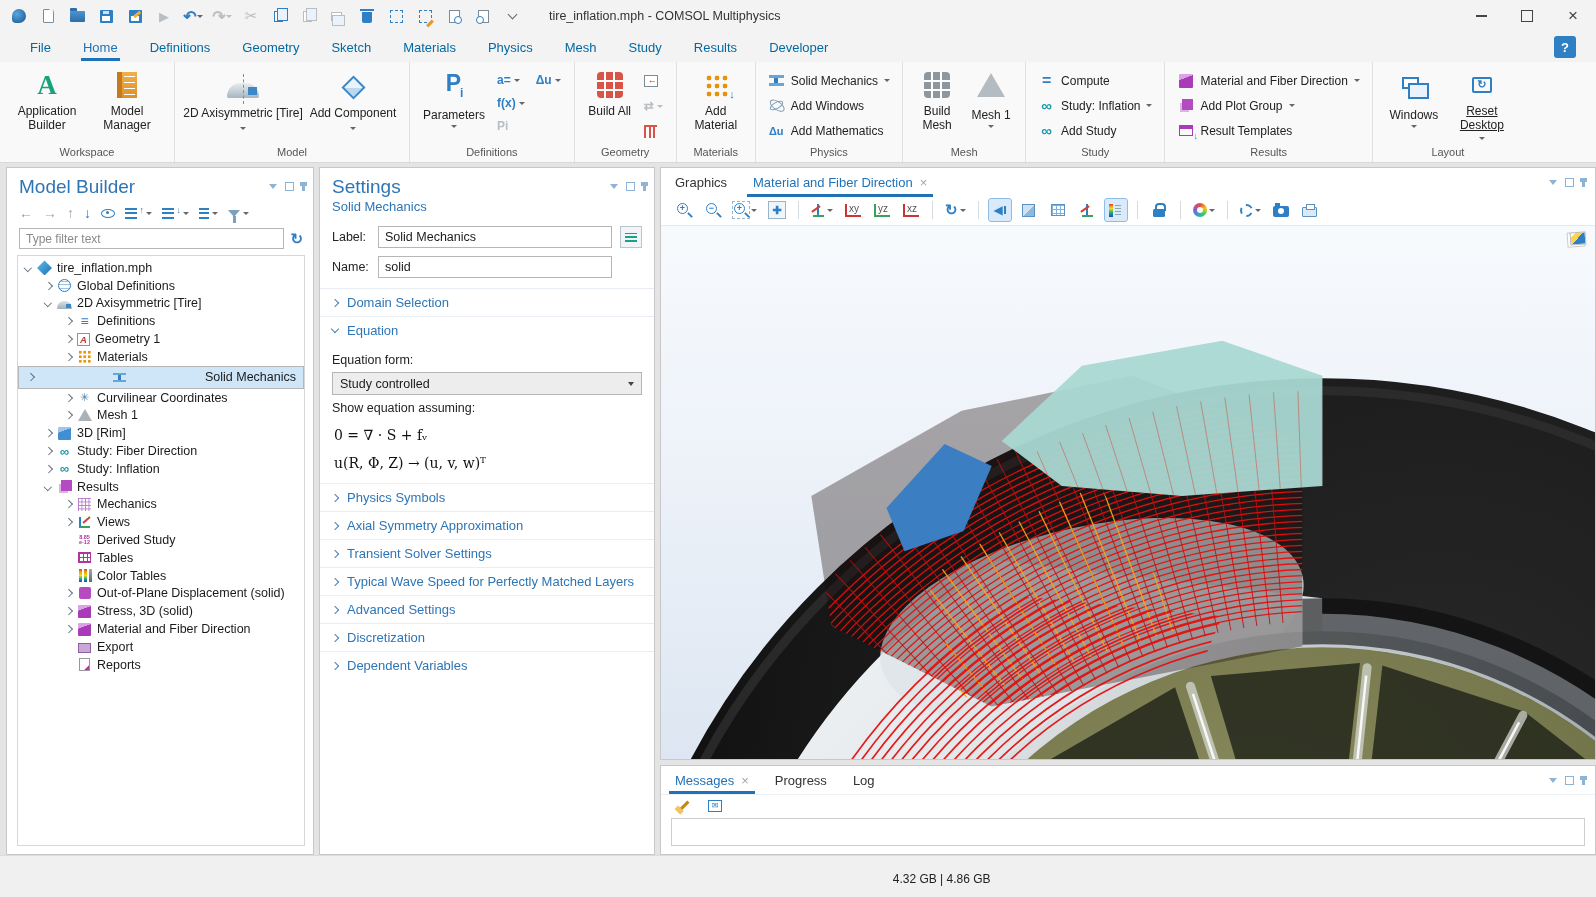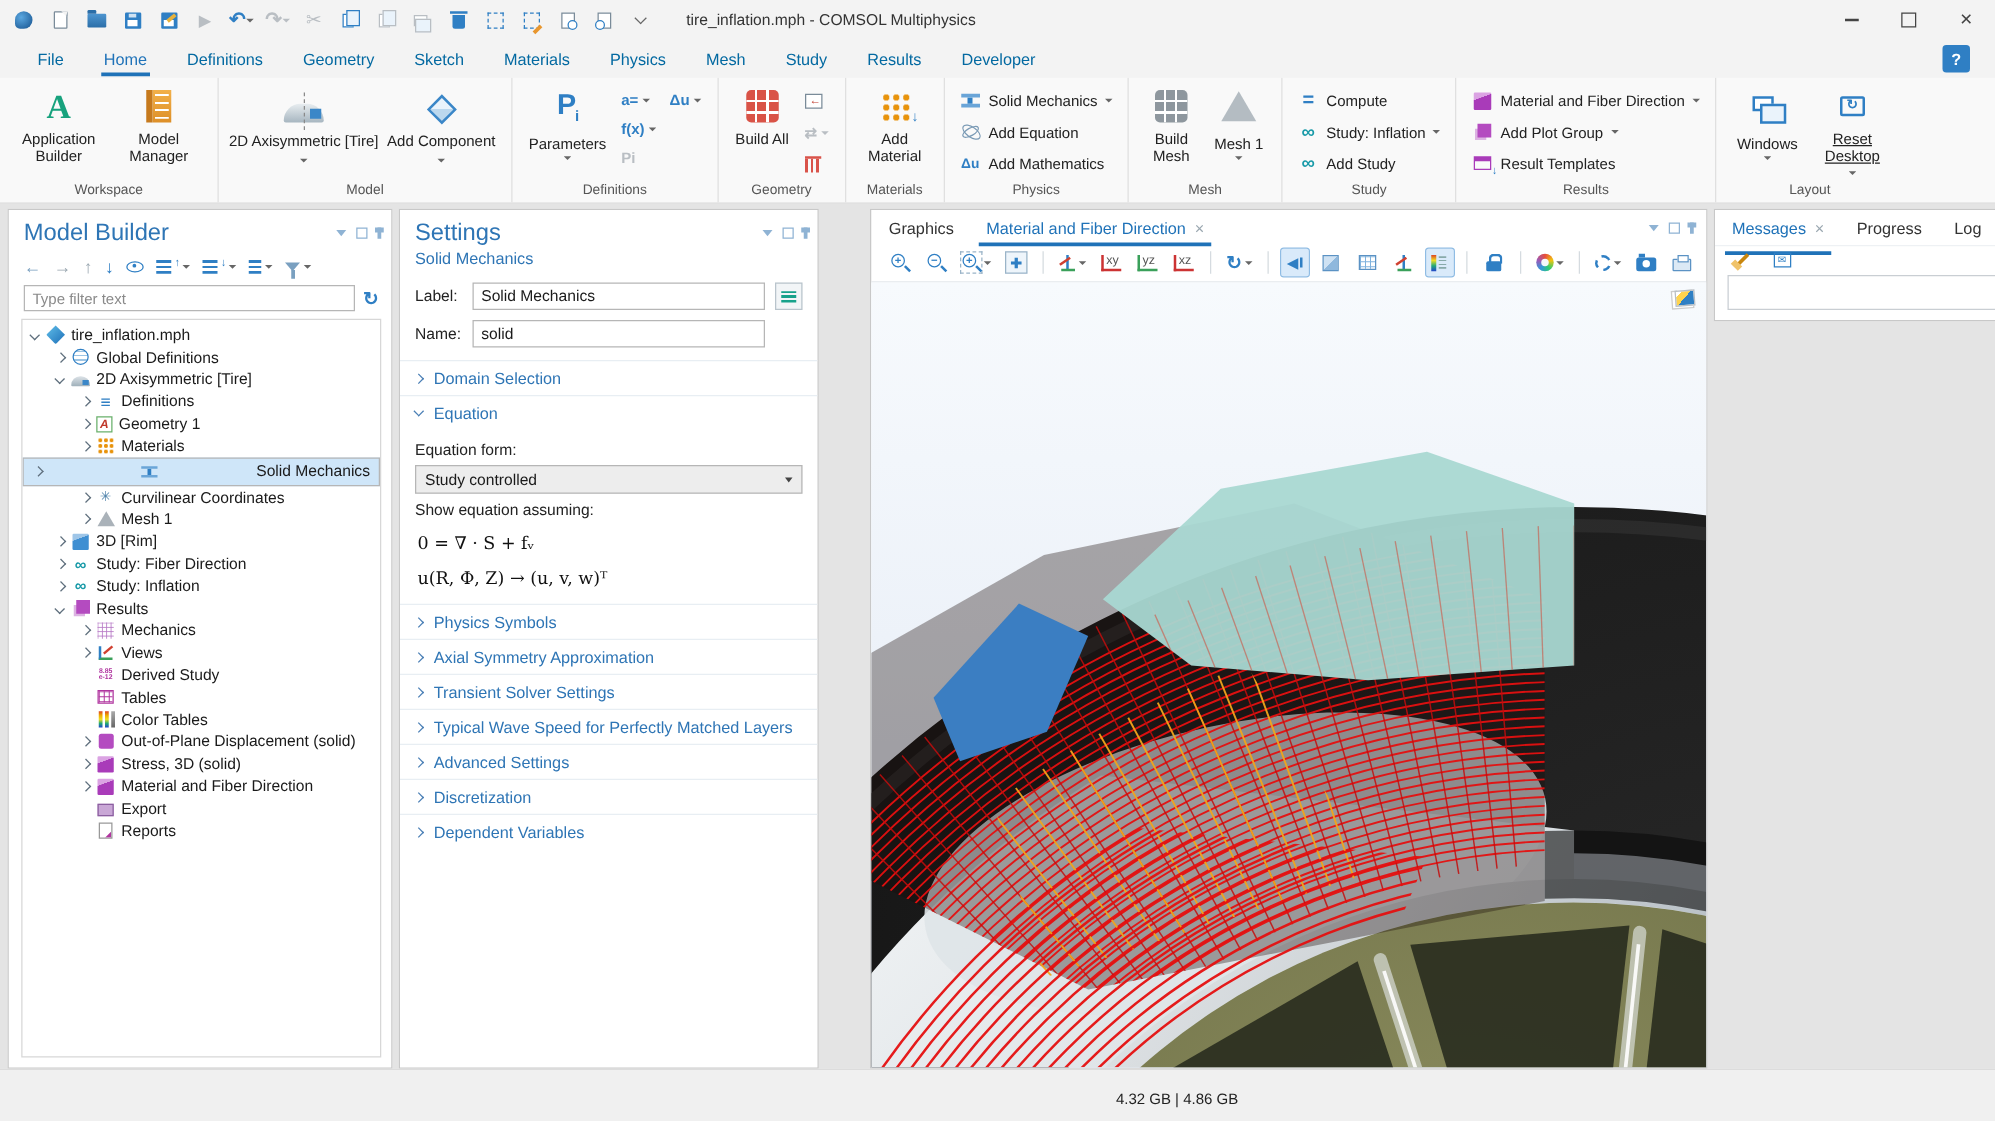--- a/index.html
+++ b/index.html
@@ -96,21 +96,21 @@
   .sg-import { width:14px; height:12px; border:1.3px solid #7a8b99; position:relative; background:#fff; }
   .sg-import::after { content:"←"; position:absolute; right:0px; top:-1px; color:#c0392b; font-size:9px; font-weight:bold; }
   .sg-sync { color:#b9bec3; font-size:12px; font-weight:bold; }
   .sg-fence { width:13px; height:13px; background:repeating-linear-gradient(90deg,#d9534a 0 2px,transparent 2px 4.5px); border-top:2px solid #d9534a; }
 
   
   .workspace { flex:1; display:flex; background:#e4e4e4; gap:5px; padding:4px 0 0 6px; min-height:0; }
   .panel { background:#fff; border:1px solid #c8c8c8; display:flex; flex-direction:column; min-height:0; }
   .mb-panel { width:308px; flex:none; }
   .set-panel { width:336px; flex:none; }
-  .gcol { flex:1; display:flex; flex-direction:row; min-width:0; gap:5px;margin-left:36px; }
+  .gcol { flex:1; display:flex; flex-direction:column; min-width:0; gap:5px; }
 
   .phead { display:flex; align-items:flex-start; padding:8px 8px 0 12px; }
   .ptitle { color:#2e75b5; font-size:19px; }
   .pctrls { margin-left:auto; display:flex; gap:8px; align-items:center; padding-top:6px; }
   .pc-tri { width:0; height:0; border-left:4px solid transparent; border-right:4px solid transparent; border-top:5px solid #8fb3d4; }
   .pc-box { width:9px; height:9px; border:1.4px solid #8fb3d4; }
   .pc-pin { width:3px; height:9px; background:#8fb3d4; position:relative; }
   .pc-pin::before { content:""; position:absolute; top:0; left:-2px; width:7px; height:4px; background:#8fb3d4; }
 
   
@@ -453,21 +453,21 @@
               <span class="si">
                 <span class="si-solid"></span>
               </span>
               <span>Solid Mechanics</span>
               <span class="dd sm"></span>
             </span>
           <span class="srow">
               <span class="si">
                 <span class="si-atom"></span>
               </span>
-              <span>Add Equation</span>
+              <span>Add Windows</span>
             </span>
           <span class="srow">
               <span class="si si-dmath">Δu</span>
               <span>Add Mathematics</span>
             </span>
         </div>
       </div>
       <div class="rgroup-cap">Physics</div>
     </div>
 
@@ -1138,21 +1138,21 @@
                   <circle cx="660" cy="865" r="575" fill="none" stroke="#e51010" stroke-width="1.7" opacity="0.95"></circle>
                 </g>
               </g>
           </svg>
           <span class="corner-ic"></span>
         </div>
       </div>
 
       <div class="msg-panel">
         <div class="msg-tabs">
-          <span class="gtab active" style="height:44px;">
+          <span class="gtab active" style="height:28px;">
               <span>Messages</span>
               <span class="closex">×</span>
             </span>
           <span class="gtab" style="height:28px;">Progress</span>
           <span class="gtab" style="height:28px;">Log</span>
           <span class="gt-ctrl">
             <span class="pc-tri"></span>
             <span class="pc-box"></span>
             <span class="pc-pin"></span>
           </span>

